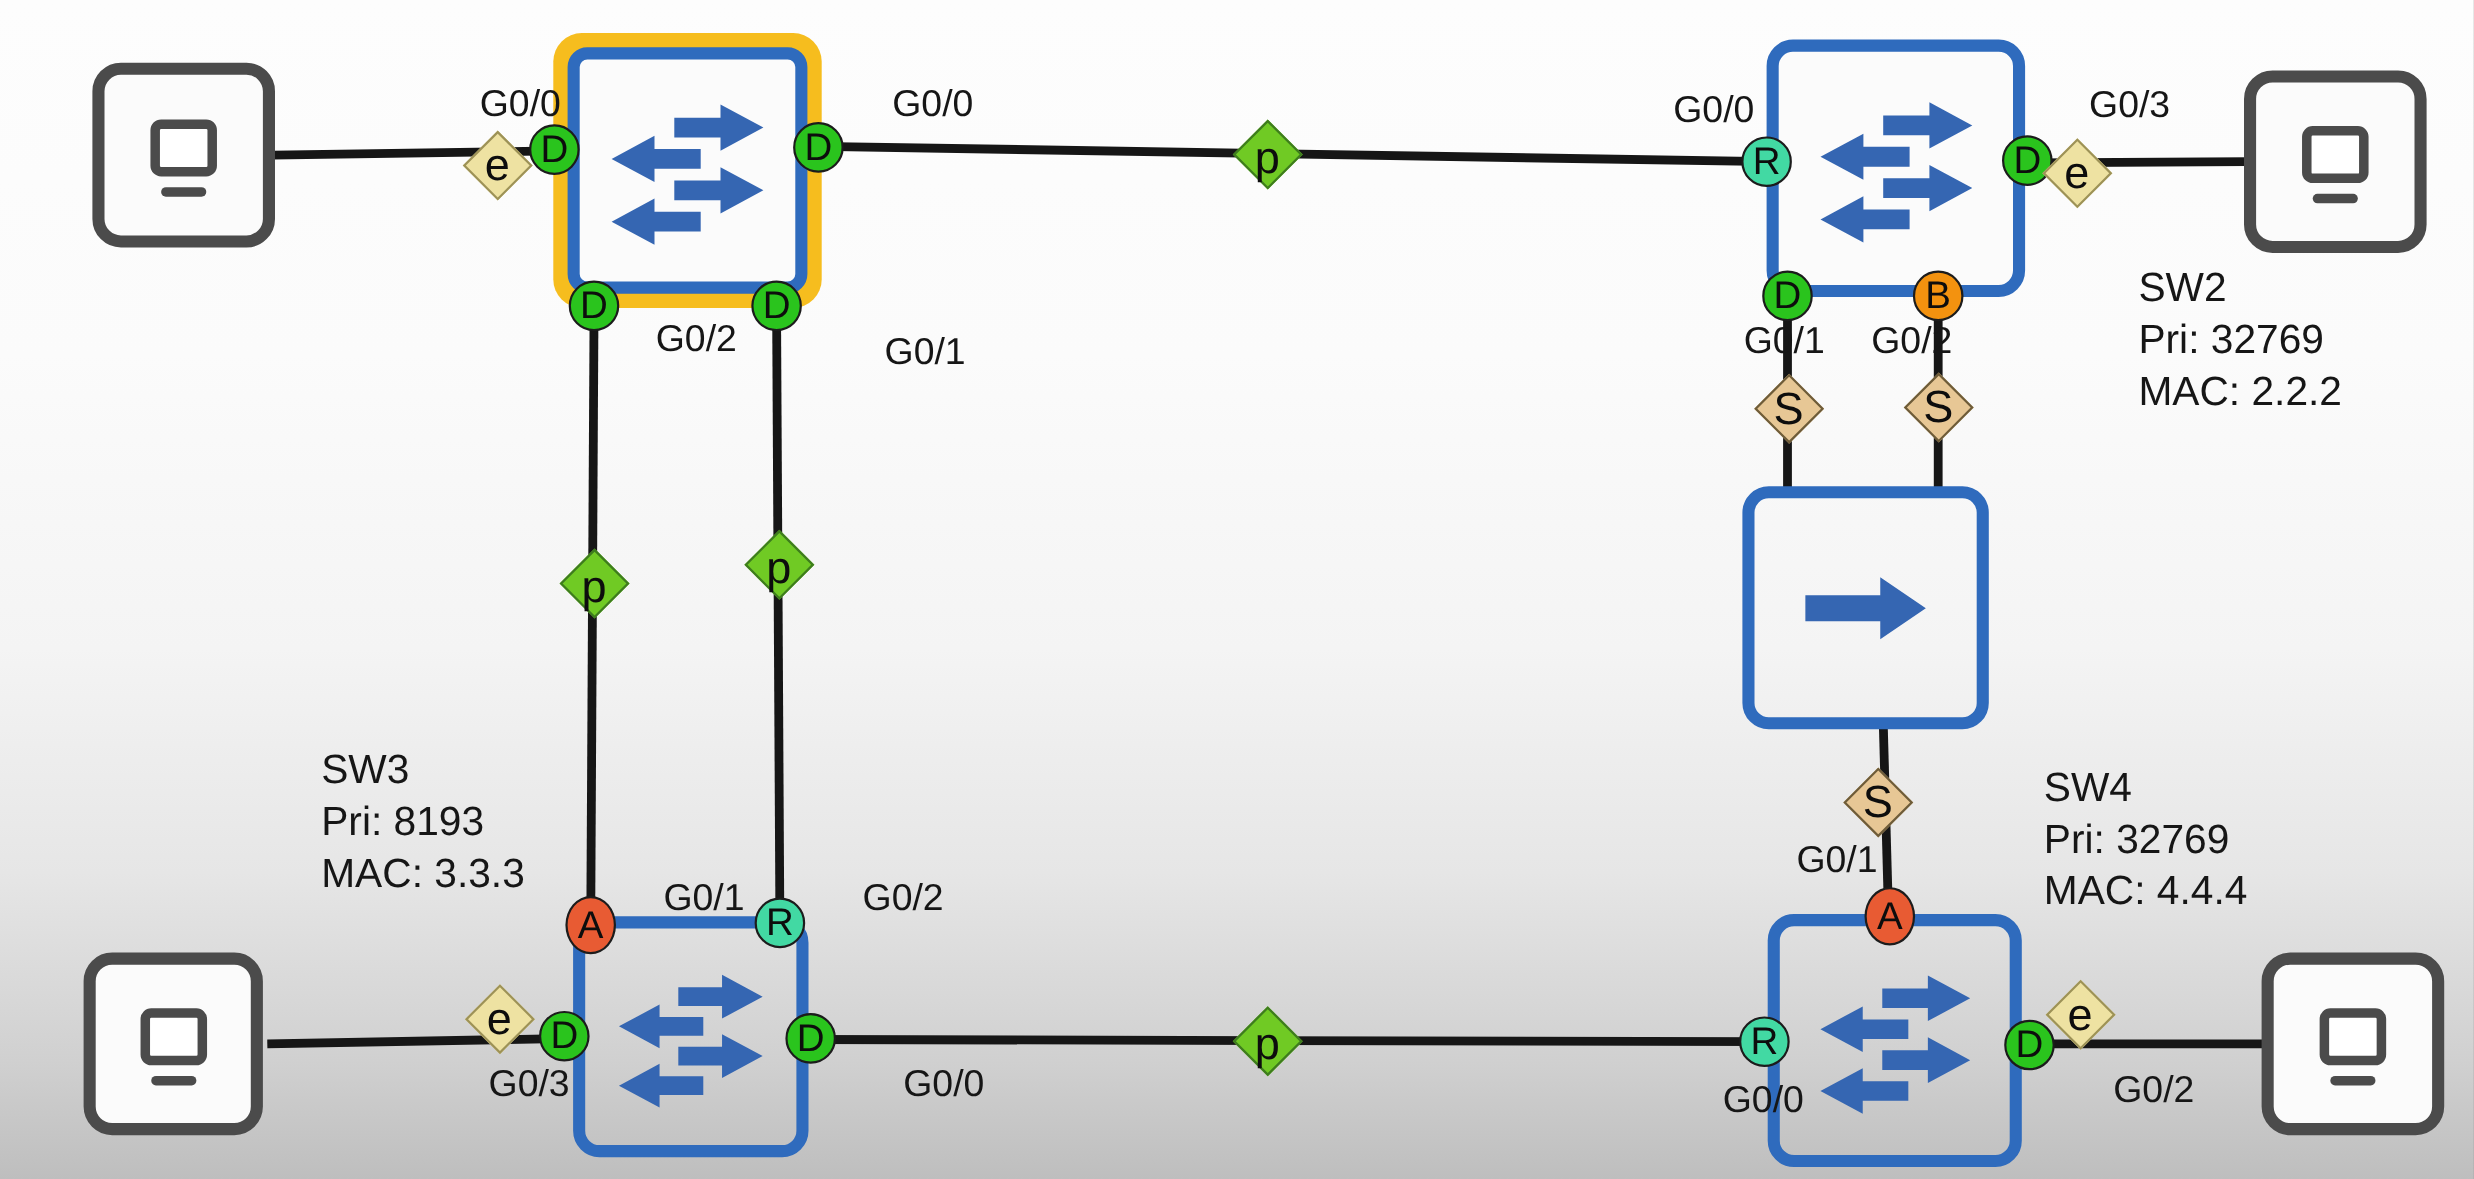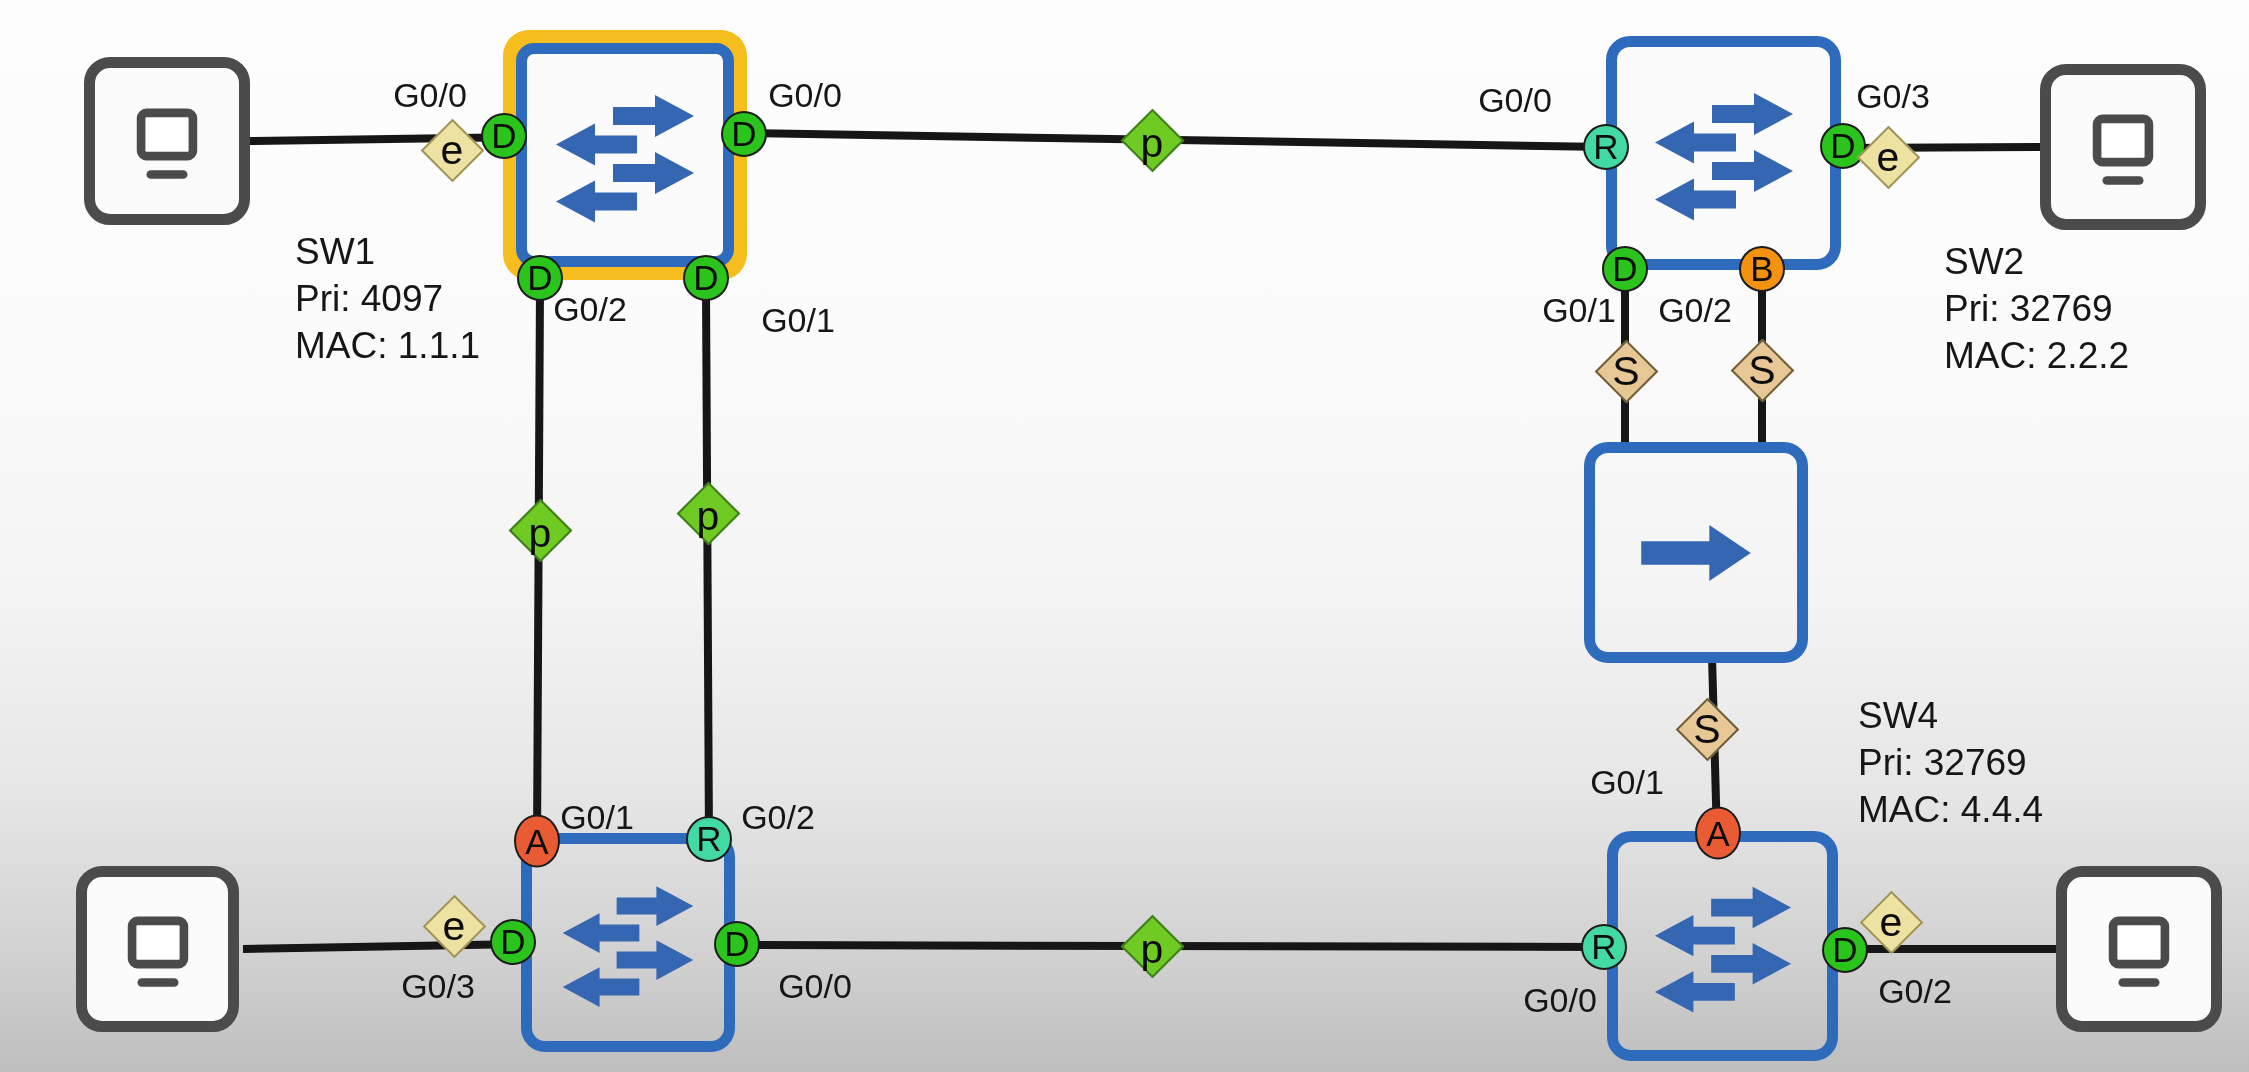--- a/index.html
+++ b/index.html
@@ -26,21 +26,21 @@
   }
   .sw-outer{
     position:absolute;z-index:3;box-sizing:border-box;
     background:#f6bd1e;border-radius:26px;padding:13px;
   }
   .sw-outer .swbox{position:relative;width:100%;height:100%;border-radius:18px}
   .devicon{display:block}
   
   .plabel{
     position:absolute;z-index:4;transform:translate(-50%,-50%);
-    font-size:34px;color:#161616;white-space:nowrap;
+    font-size:34px;color:#161616;white-space:nowrap;margin-left:43px;
   }
   .info{
     position:absolute;z-index:4;font-size:37px;line-height:47px;color:#161616;white-space:nowrap;
   }
   
   .badge{
     position:absolute;z-index:6;box-sizing:border-box;
     width:46px;height:46px;border-radius:50%;border:2.5px solid #1c1c1c;
     transform:translate(-50%,-50%);
     display:flex;align-items:center;justify-content:center;
@@ -149,29 +149,29 @@
 
   <div class="swbox" style="left:1607px;top:831px;width:231px;height:230px">
     <svg class="devicon" width="148" height="148" viewBox="0 0 100 100" fill="#3566b2">
       <path d="M42 18h28v-8l26 14-26 14v-8H42z"></path>
       <path d="M58 37H30v-8L4 43l26 14v-8h28z"></path>
       <path d="M42 56h28v-8l26 14-26 14v-8H42z"></path>
       <path d="M58 75H30v-8L4 81l26 14v-8h28z"></path>
     </svg>
   </div>
 
-  <div class="info" style="left:295px;top:228px">
-    <div>SW1</div>
-    <div>Pri: 4097</div>
-    <div>MAC: 1.1.1</div>
-  </div>
   <div class="info" style="left:1944px;top:238px">
     <div>SW2</div>
     <div>Pri: 32769</div>
     <div>MAC: 2.2.2</div>
+  </div>
+  <div class="info" style="left:292px;top:676px">
+    <div>SW3</div>
+    <div>Pri: 8193</div>
+    <div>MAC: 3.3.3</div>
   </div>
   <div class="info" style="left:1858px;top:692px">
     <div>SW4</div>
     <div>Pri: 32769</div>
     <div>MAC: 4.4.4</div>
   </div>
 
   <span class="plabel" style="left:430px;top:95px">G0/0</span>
   <span class="plabel" style="left:805px;top:95px">G0/0</span>
   <span class="plabel" style="left:590px;top:309px">G0/2</span>

